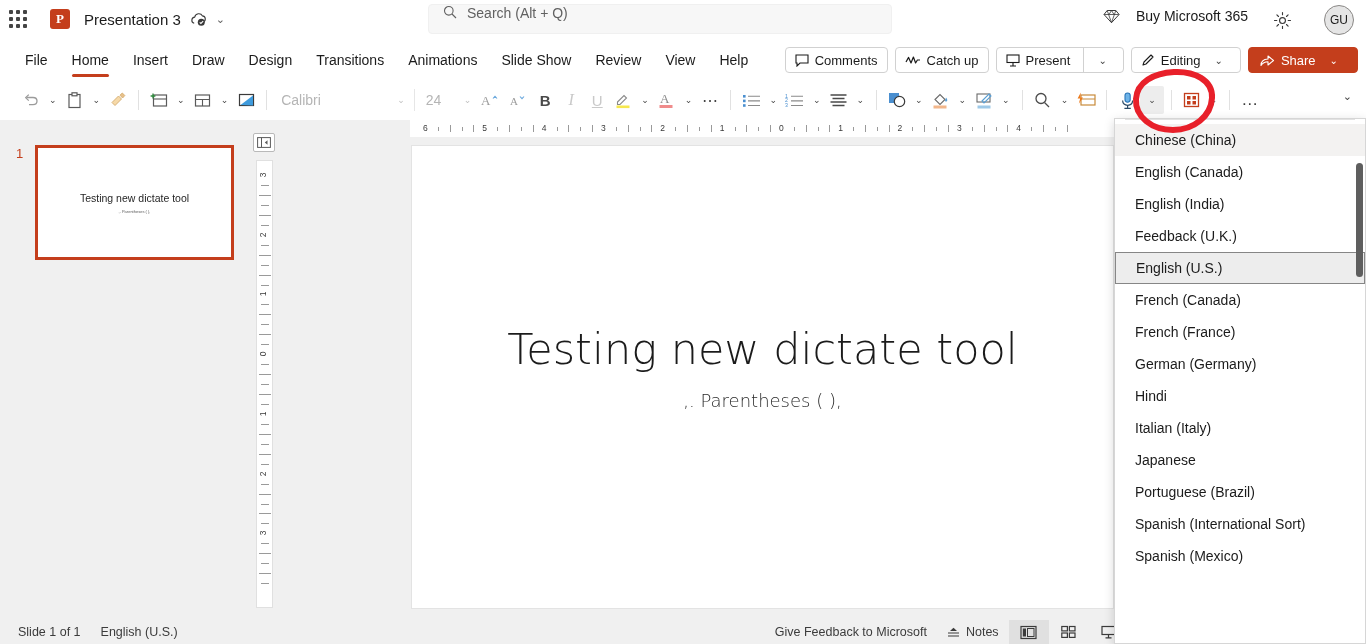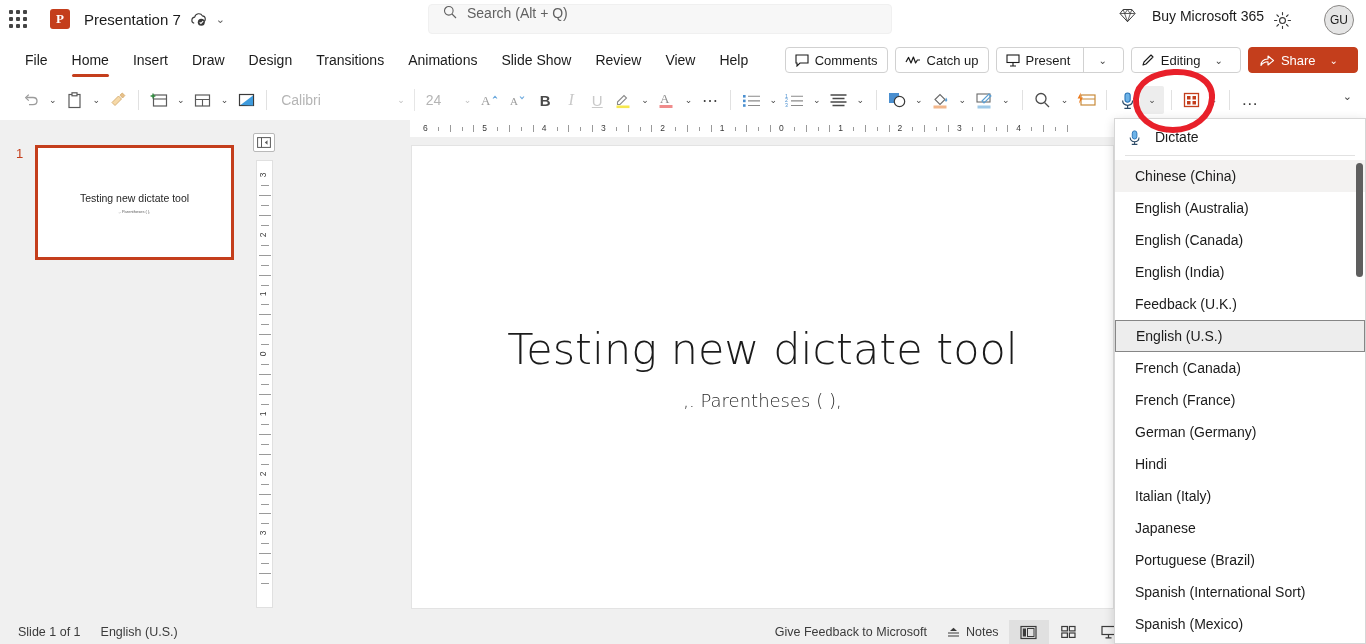--- a/index.html
+++ b/index.html
@@ -38,22 +38,22 @@
   .title-chev { margin-left: 9px; color: #616161; font-size: 11px; }
 
   .searchbox {
     position: absolute; left: 428px; top: 4px; width: 464px; height: 30px;
     background: #f7f7f7; border: 1px solid #f0f0f0; border-radius: 4px;
     display: flex; align-items: flex-start; padding-left: 14px; cursor: text;
   }
   .searchbox .ph { margin-left: 10px; font-size: 14px; color: #616161; }
 
   .buy365 {
-    position: absolute; right: 102px; top: 8px; display: flex;
-    align-items: flex-start; gap: 16px; cursor: pointer;
+    position: absolute; right: 118px; top: 8px; display: flex;
+    align-items: flex-end; gap: 16px; cursor: pointer;
   }
   .buy365 span { font-size: 14px; color: #1b1b1b; }
   .gear-btn {
     position: absolute; right: 72px; top: 8px; width: 24px; height: 24px;
     display:flex; align-items:center; justify-content:center; cursor:pointer;
   }
   .avatar {
     position: absolute; right: 12px; top: 5px; width: 30px; height: 30px;
     border-radius: 50%; border: 1px solid #8a8886; color: #1b1b1b;
     font-size: 12px; display: flex; align-items: center; justify-content: center;
@@ -257,21 +257,21 @@
           <i></i>
           <i></i>
           <i></i>
           <i></i>
           <i></i>
           <i></i>
           <i></i>
       </div>
     </div>
     <div class="ppt-logo">P</div>
-    <div class="doc-title">Presentation 7</div>
+    <div class="doc-title">Presentation 3</div>
     <div class="cloud-ico">
       <svg width="17" height="15" viewBox="0 0 17 15">
         <path d="M4.2 11.2a3.1 3.1 0 0 1 .5-6.1 4.2 4.2 0 0 1 7.8-1.2 3.1 3.1 0 0 1 .4 6.1" fill="none" stroke="#3a3a3a" stroke-width="1.1"></path>
         <circle cx="11.3" cy="10.2" r="3.5" fill="#3a3a3a"></circle>
         <path d="M9.7 10.3l1.2 1.2 2.3-2.4" fill="none" stroke="#fff" stroke-width="1.1"></path>
       </svg>
     </div>
     <div class="title-chev">⌄</div>
 
     <div class="searchbox">
@@ -682,32 +682,23 @@
       <span class="tickv" style="top: 412.222px; left: 2px; width: 12px;"></span>
       <span class="tickv" style="top: 422.178px; left: 4px; width: 8px;"></span>
     </div>
 
   <div class="slide">
     <div class="slide-title">Testing new dictate tool</div>
     <div class="slide-sub">,. Parentheses ( ),</div>
   </div>
 
   <div class="dictate-menu">
-    <div class="dm-header">
-      <svg width="15" height="17" viewBox="0 0 17 19">
-        <rect x="6" y="2" width="5.2" height="9.2" rx="2.6" fill="#6db3e8" stroke="#2b76b9" stroke-width="1.1"></rect>
-        <path d="M3.6 9.6c0 2.8 2.1 4.7 5 4.7s5-1.9 5-4.7" fill="none" stroke="#2b4a66" stroke-width="1.2"></path>
-        <path d="M8.6 14.3v3M5.4 17.3h6.4" stroke="#2b4a66" stroke-width="1.2"></path>
-      </svg>
-      <span class="lbl">Dictate</span>
-    </div>
     <div class="dm-rule"></div>
     <div class="dm-list">
       <div class="dm-item hover">Chinese (China)</div>
-      <div class="dm-item">English (Australia)</div>
       <div class="dm-item">English (Canada)</div>
       <div class="dm-item">English (India)</div>
       <div class="dm-item">Feedback (U.K.)</div>
       <div class="dm-item selected">English (U.S.)</div>
       <div class="dm-item">French (Canada)</div>
       <div class="dm-item">French (France)</div>
       <div class="dm-item">German (Germany)</div>
       <div class="dm-item">Hindi</div>
       <div class="dm-item">Italian (Italy)</div>
       <div class="dm-item">Japanese</div>

